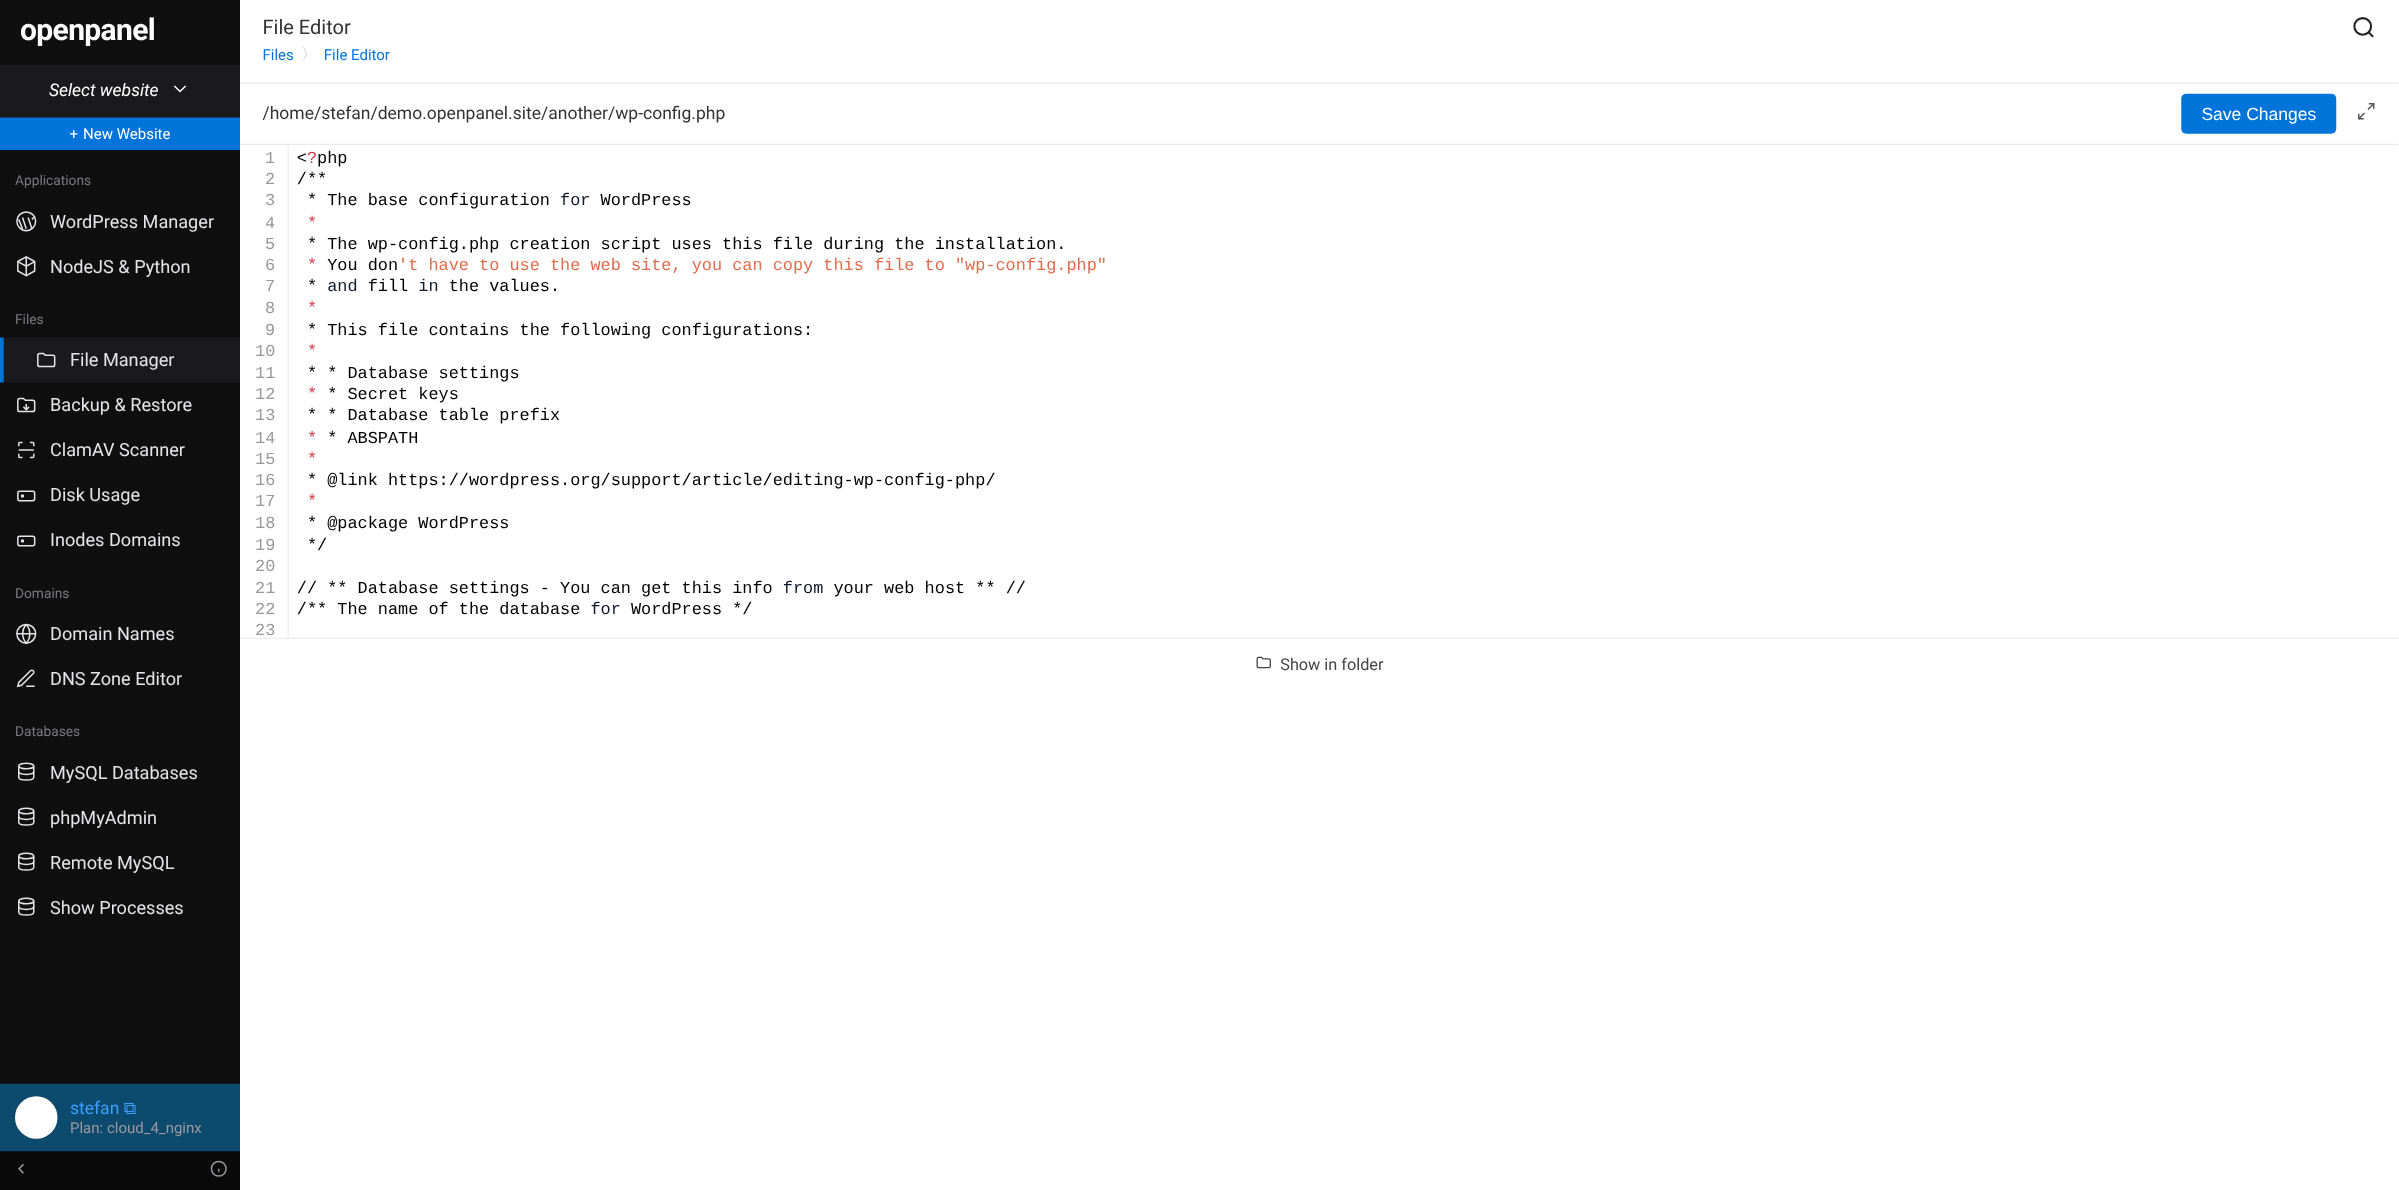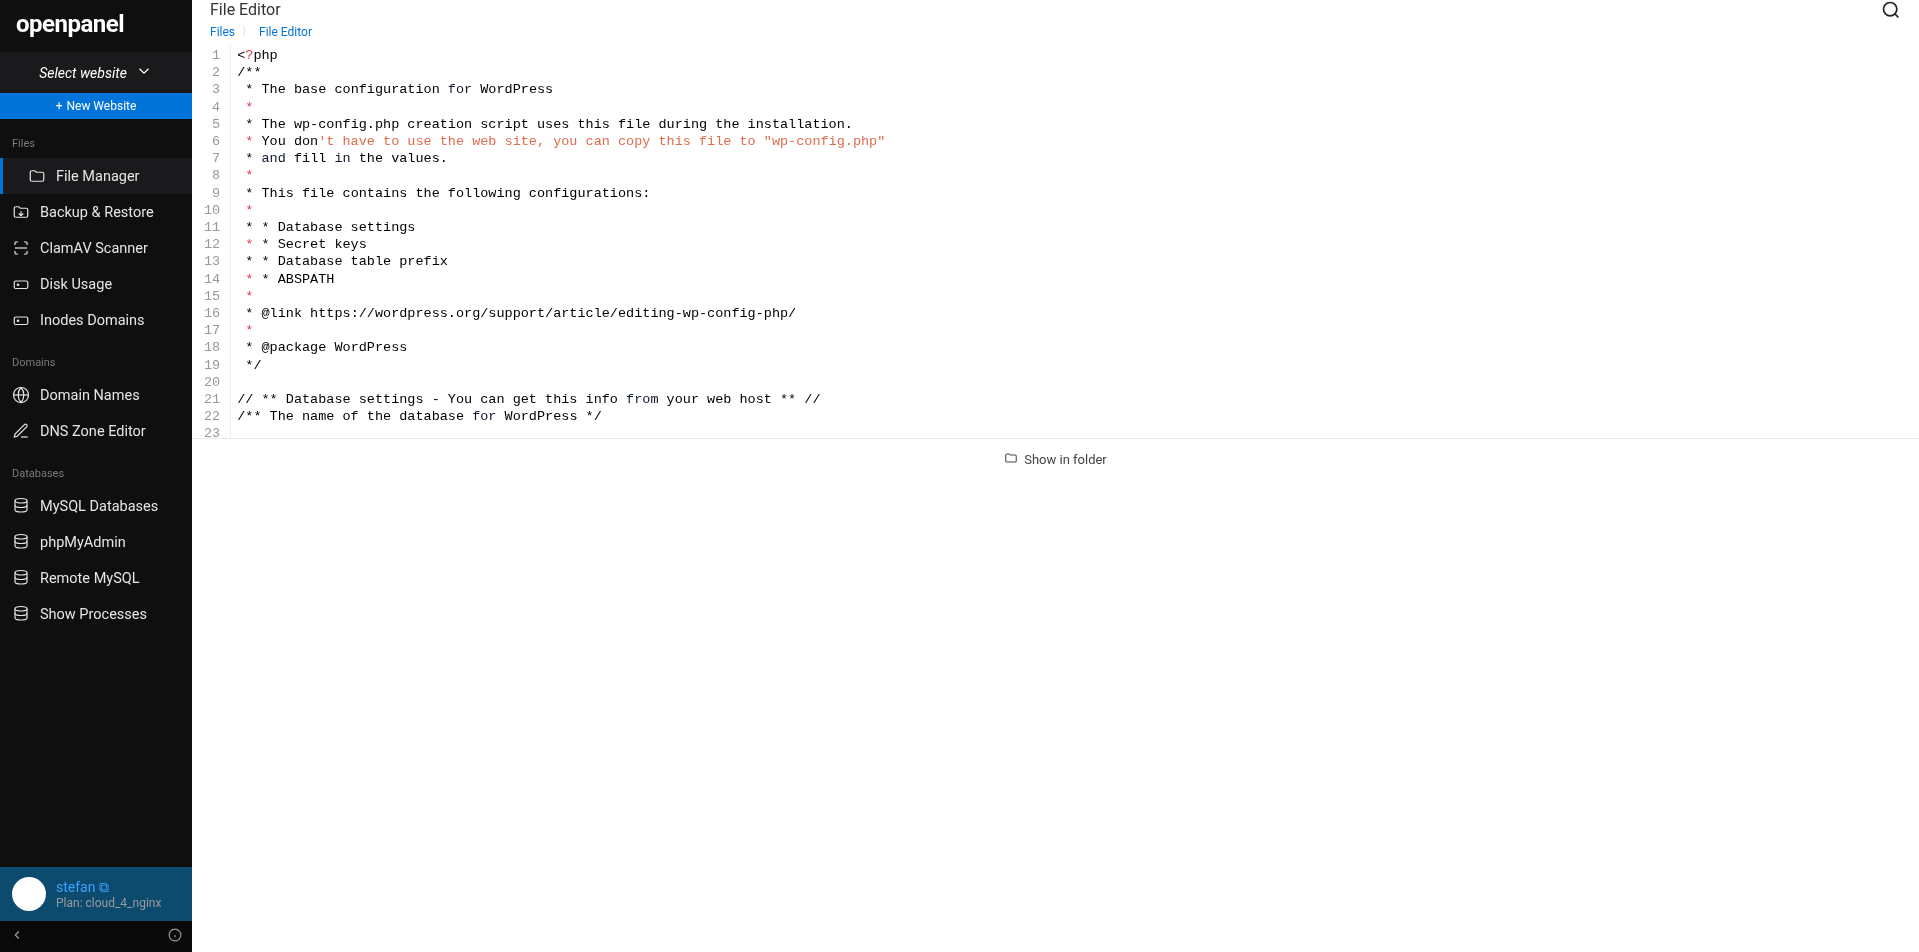--- a/index.html
+++ b/index.html
@@ -17,21 +17,21 @@
 .icon svg { width: 18px; height: 18px; fill: none; stroke: currentColor; stroke-width: 1.6; }
 .user-footer { margin-top: auto; background: #0c4a6e; }
 .user-block { display: flex; align-items: center; gap: 10px; padding: 10px 12px; }
 .avatar { width: 34px; height: 34px; border-radius: 50%; background: #fff; display: flex; align-items: center; justify-content: center; font-size: 18px; }
 .user-name { color: #3ba0ff; font-size: 14px; }
 .user-plan { color: #9a9a9e; font-size: 12px; }
 .footer-bar { display: flex; justify-content: space-between; align-items: center; padding: 6px 10px; background: #0a0a0b; }
 .footer-bar svg { width: 14px; height: 14px; stroke: #9a9a9e; fill: none; stroke-width: 2; }
 
 .main { flex: 1; display: flex; flex-direction: column; overflow: hidden; }
-.header { padding: 0 18px 4px; display: flex; justify-content: space-between; align-items: flex-start; }
+.header { padding: 12px 18px 4px; display: flex; justify-content: space-between; align-items: flex-start; }
 .header-left { display: flex; flex-direction: column; gap: 4px; }
 .page-title { font-size: 16px; color: #333; font-weight: 400; }
 .breadcrumb { font-size: 12px; color: #666; display: flex; align-items: center; gap: 6px; }
 .breadcrumb .bc-link { color: #0074d9; cursor: pointer; }
 .breadcrumb .sep { color: #bbb; }
 .search-icon { cursor: pointer; }
 .search-icon svg { width: 20px; height: 20px; stroke: #222; fill: none; stroke-width: 2; }
 
 .editor-toolbar { display: flex; align-items: center; justify-content: space-between; border: 1px solid #eaeaea; border-left: none; border-right: none; padding: 8px 18px; margin-top: 10px; }
 .file-path { font-size: 14px; color: #333; }
@@ -61,20 +61,41 @@
     <span>Select website</span>
     <span class="icon"><svg viewBox="0 0 24 24">
           <polyline points="6 9 12 15 18 9"></polyline>
         </svg></span>
   </div>
   <div class="new-website">
     <span>+</span>
     <span>New Website</span>
   </div>
   <nav id="nav-container">
+      <div class="nav-section">
+        <div class="nav-section-title">Applications</div>
+        <div class="nav-item">
+          <span class="icon">
+            <svg viewBox="0 0 24 24">
+              <circle cx="12" cy="12" r="10"></circle>
+              <path d="M4 10l4 10M8 8l4 12M14 8l4 12M18 10l2-2"></path>
+            </svg>
+          </span>
+          <span>WordPress Manager</span>
+        </div>
+        <div class="nav-item">
+          <span class="icon">
+            <svg viewBox="0 0 24 24">
+              <path d="M12 2l9 5v10l-9 5-9-5V7z"></path>
+              <path d="M12 2v20M3 7l9 5 9-5"></path>
+            </svg>
+          </span>
+          <span>NodeJS &amp; Python</span>
+        </div>
+      </div>
       <div class="nav-section">
         <div class="nav-section-title">Files</div>
         <div class="nav-item active">
           <span class="icon">
             <svg viewBox="0 0 24 24">
               <path d="M3 7a2 2 0 0 1 2-2h4l2 2h8a2 2 0 0 1 2 2v8a2 2 0 0 1-2 2H5a2 2 0 0 1-2-2z"></path>
             </svg>
           </span>
           <span>File Manager</span>
         </div>
@@ -215,20 +236,34 @@
       </div>
     </div>
     <div class="search-icon">
       <svg viewBox="0 0 24 24">
           <circle cx="11" cy="11" r="8"></circle>
           <line x1="21" y1="21" x2="16.65" y2="16.65"></line>
         </svg>
     </div>
   </div>
 
+  <div class="editor-toolbar">
+    <div class="file-path">/home/stefan/demo.openpanel.site/another/wp-config.php</div>
+    <div class="toolbar-right">
+      <button class="save-btn">Save Changes</button>
+      <span class="expand-btn">
+        <svg viewBox="0 0 24 24">
+            <polyline points="15 3 21 3 21 9"></polyline>
+            <polyline points="9 21 3 21 3 15"></polyline>
+            <line x1="21" y1="3" x2="14" y2="10"></line>
+            <line x1="3" y1="21" x2="10" y2="14"></line>
+          </svg>
+      </span>
+    </div>
+  </div>
 
   <div class="code-editor">
     <div class="gutter" id="gutter">
         <div>1</div>
         <div>2</div>
         <div>3</div>
         <div>4</div>
         <div>5</div>
         <div>6</div>
         <div>7</div>

